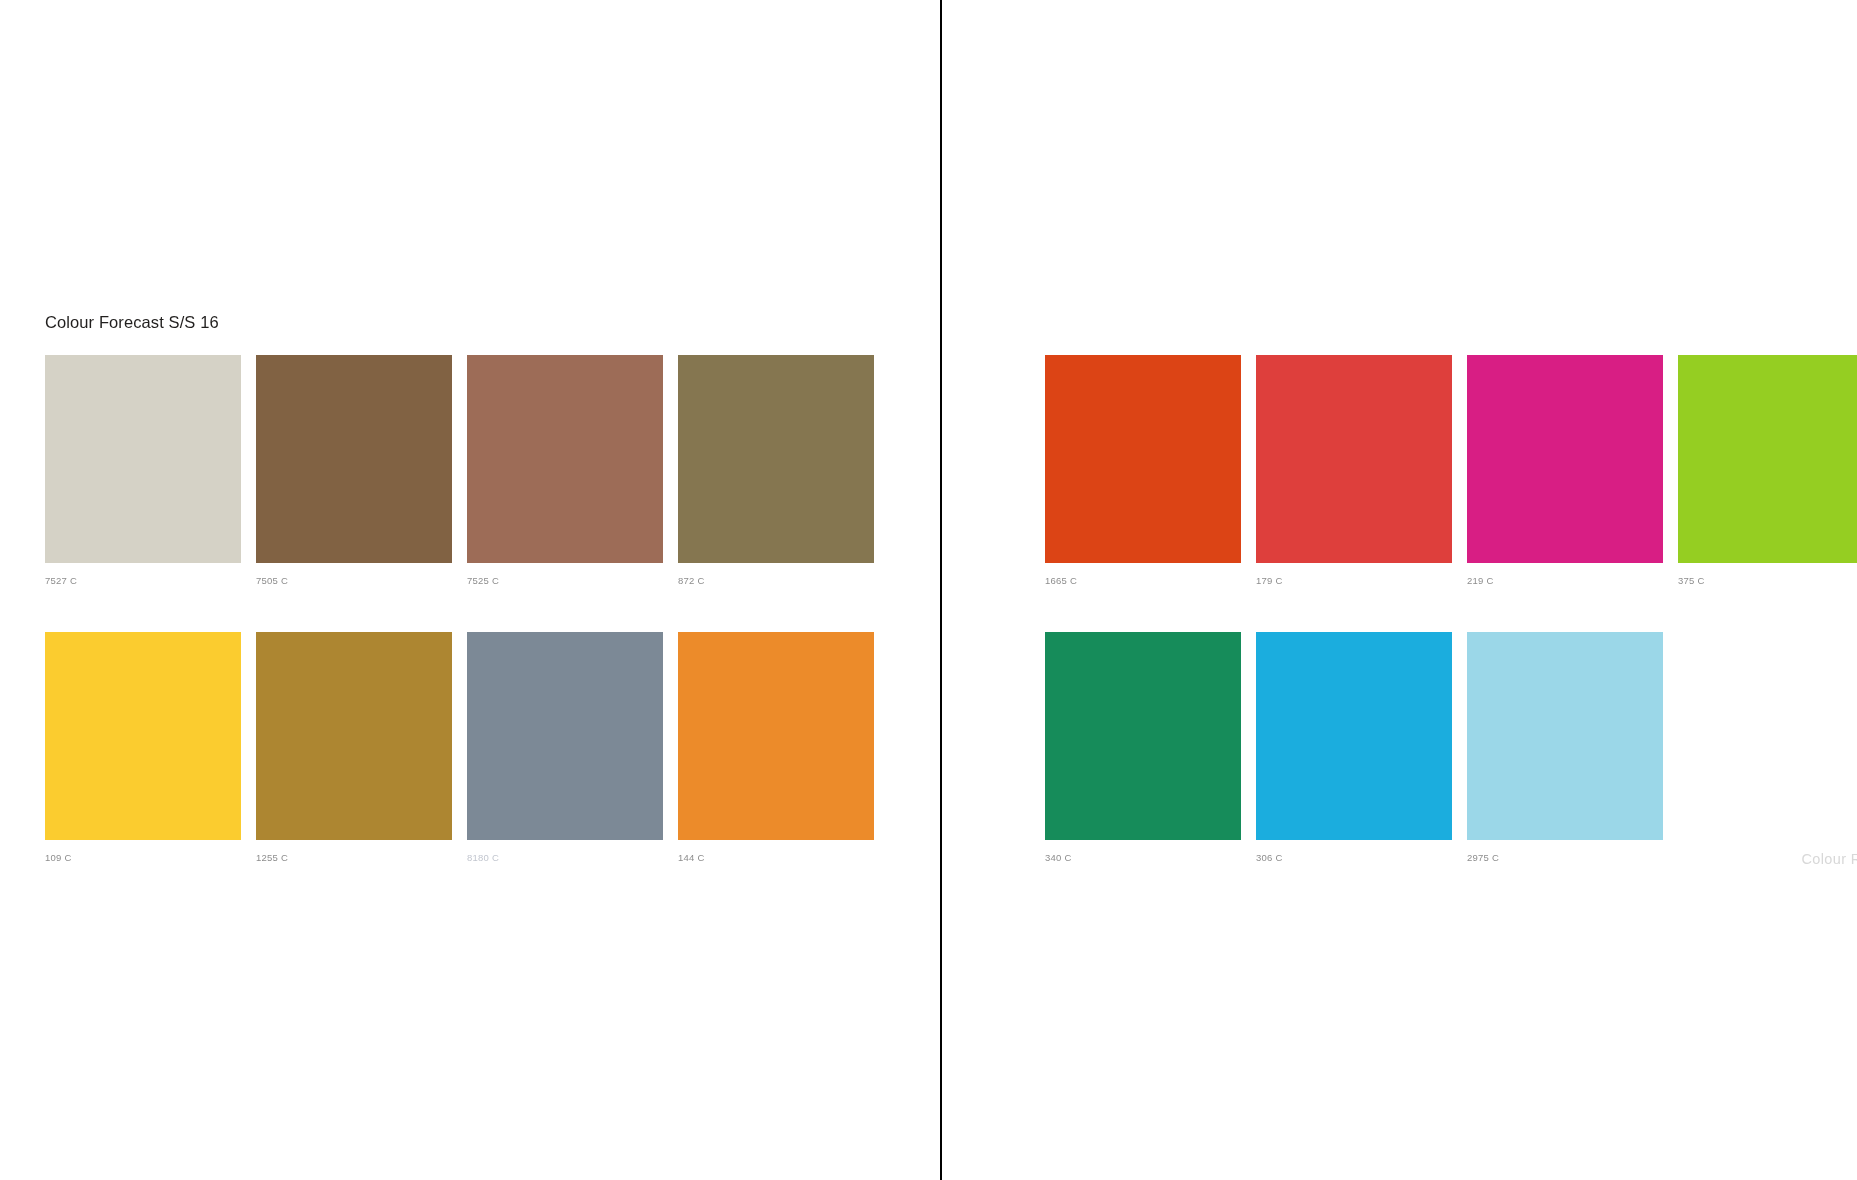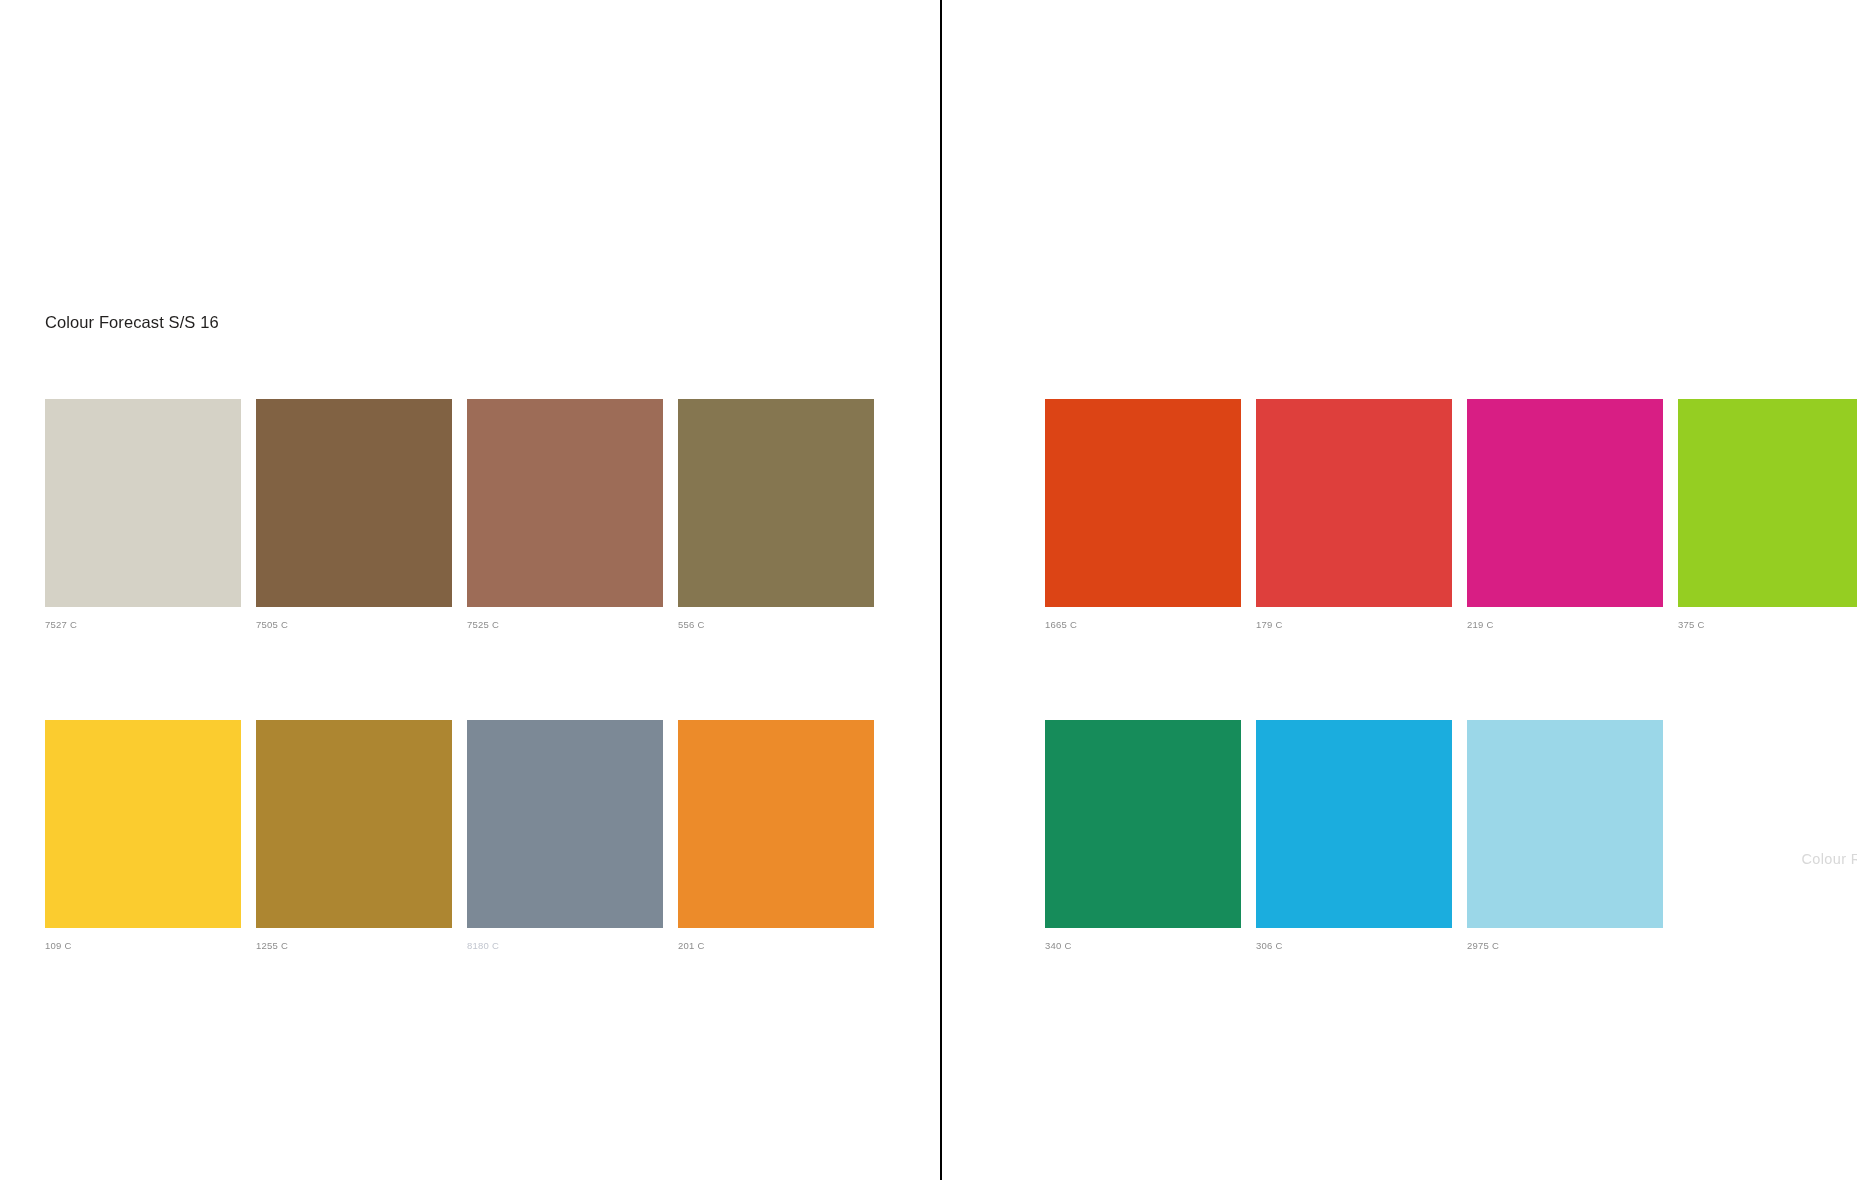--- a/index.html
+++ b/index.html
@@ -57,21 +57,20 @@
     display: grid;
     grid-template-columns: repeat(4, 196px);
     grid-column-gap: 15px;
     grid-row-gap: 46px;
   }
   .swatch-grid.left-grid  { left: 45px;  top: 355px; }
   .swatch-grid.right-grid { left: 63px;  top: 355px; }
 
   .swatch-cell {
     width: 196px;
-    margin-top: 44px;
   }
   .swatch-chip {
     width: 196px;
     height: 208px;
     display: block;
   }
   .swatch-label {
     display: block;
     margin-top: 13px;
     font-size: 9.5px;
@@ -114,37 +113,37 @@
         <div class="swatch-cell">
           <span class="swatch-chip" style="background: rgb(129, 98, 67);"></span>
           <span class="swatch-label">7505 C</span>
         </div>
         <div class="swatch-cell">
           <span class="swatch-chip" style="background: rgb(157, 108, 87);"></span>
           <span class="swatch-label">7525 C</span>
         </div>
         <div class="swatch-cell">
           <span class="swatch-chip" style="background: rgb(133, 118, 80);"></span>
-          <span class="swatch-label">556 C</span>
+          <span class="swatch-label">872 C</span>
         </div>
         <div class="swatch-cell">
           <span class="swatch-chip" style="background: rgb(251, 204, 47);"></span>
           <span class="swatch-label">109 C</span>
         </div>
         <div class="swatch-cell">
           <span class="swatch-chip" style="background: rgb(173, 134, 49);"></span>
           <span class="swatch-label">1255 C</span>
         </div>
         <div class="swatch-cell">
           <span class="swatch-chip" style="background: rgb(124, 137, 150);"></span>
           <span class="swatch-label faint">8180 C</span>
         </div>
         <div class="swatch-cell">
           <span class="swatch-chip" style="background: rgb(236, 139, 42);"></span>
-          <span class="swatch-label">201 C</span>
+          <span class="swatch-label">144 C</span>
         </div>
       </div>
 
   </div>
 
   <div class="spine" style="left: 940px; background: rgb(0, 0, 0);"></div>
 
   <div class="page right">
 
     <div class="swatch-grid right-grid">

